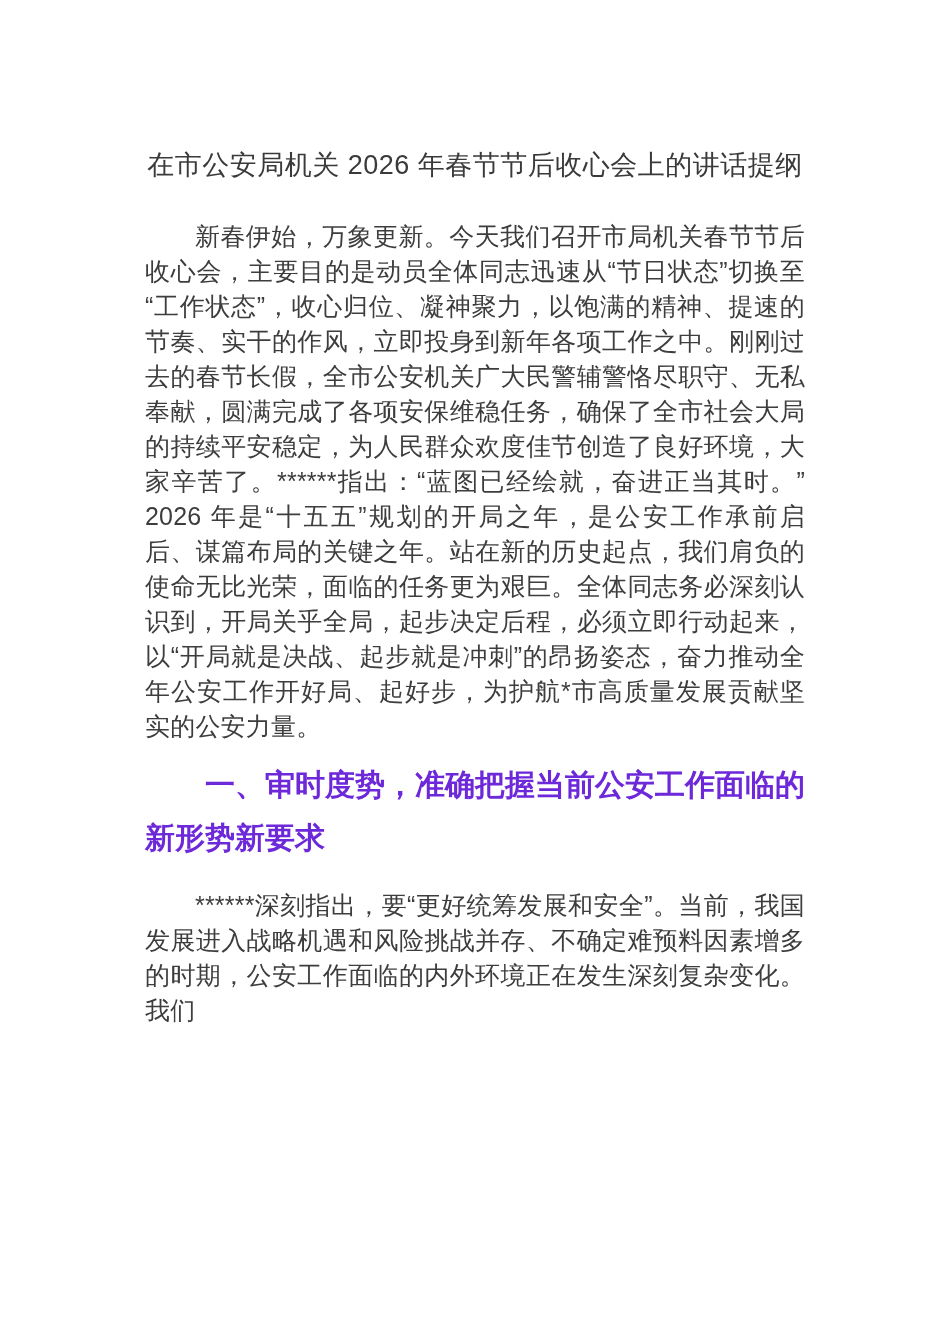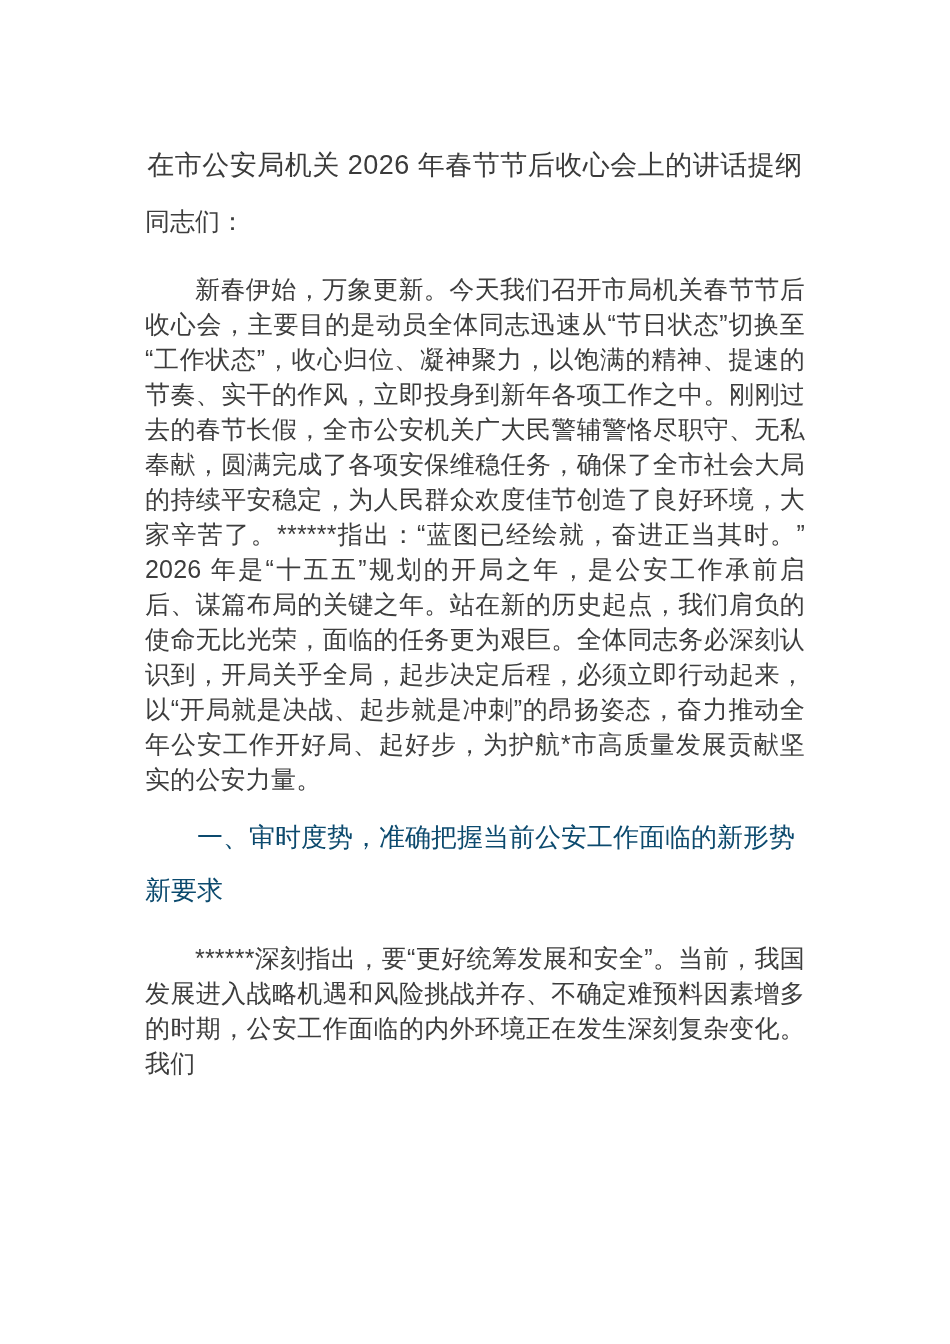--- a/index.html
+++ b/index.html
@@ -38,34 +38,33 @@
   .body-para {
     font-size: 25px;
     line-height: 35px;
     margin: 24px 0 0 0;
     text-indent: 2em;
     text-align: justify;
     text-justify: inter-ideograph;
     letter-spacing: 0.2px;
   }
   .section-heading {
-    font-size: 26px;
-    font-weight: 400;
+    font-size: 30px;
+    font-weight: 700;
     line-height: 53px;
     margin: 14px 0 0 0;
     text-indent: 2em;
-    color: #0c4a6e;
+    color: #6d28d9;
   }
 </style>
 </head>
 <body>
 
 <div class="page">
   <h1 class="doc-title">在市公安局机关 2026 年春节节后收心会上的讲话提纲</h1>
 
-  <p class="salutation">同志们：</p>
 
   <p class="body-para">新春伊始，万象更新。今天我们召开市局机关春节节后收心会，主要目的是动员全体同志迅速从“节日状态”切换至“工作状态”，收心归位、凝神聚力，以饱满的精神、提速的节奏、实干的作风，立即投身到新年各项工作之中。刚刚过去的春节长假，全市公安机关广大民警辅警恪尽职守、无私奉献，圆满完成了各项安保维稳任务，确保了全市社会大局的持续平安稳定，为人民群众欢度佳节创造了良好环境，大家辛苦了。******指出：“蓝图已经绘就，奋进正当其时。”2026 年是“十五五”规划的开局之年，是公安工作承前启后、谋篇布局的关键之年。站在新的历史起点，我们肩负的使命无比光荣，面临的任务更为艰巨。全体同志务必深刻认识到，开局关乎全局，起步决定后程，必须立即行动起来，以“开局就是决战、起步就是冲刺”的昂扬姿态，奋力推动全年公安工作开好局、起好步，为护航*市高质量发展贡献坚实的公安力量。</p>
 
   <h2 class="section-heading">一、审时度势，准确把握当前公安工作面临的新形势新要求</h2>
 
   <p class="body-para">******深刻指出，要“更好统筹发展和安全”。当前，我国发展进入战略机遇和风险挑战并存、不确定难预料因素增多的时期，公安工作面临的内外环境正在发生深刻复杂变化。我们</p>
 </div>
 
 </body></html>

